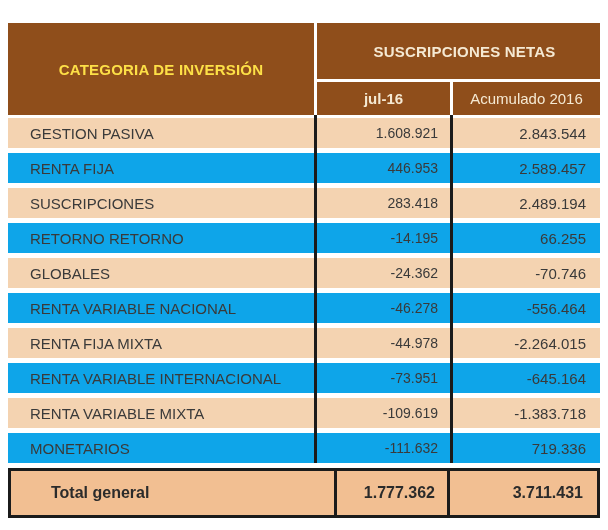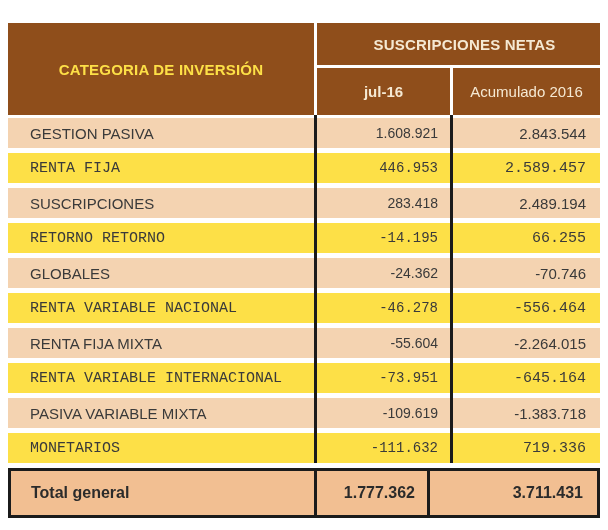--- a/index.html
+++ b/index.html
@@ -17,21 +17,21 @@
   .thead { display: flex; height: 92px; }
   .h-cat {
     width: 306px; background: #8F4E1B; color: #fde047;
     display: flex; align-items: center; justify-content: center;
     font-size: 15px; font-weight: 700; text-align: center;
     letter-spacing: 0.2px;
   }
   .h-gap { width: 3px; background: #ffffff; }
   .h-right { width: 283px; display: flex; flex-direction: column; }
   .h-group {
-    height: 42px; background: #8F4E1B; color: #F5E9D3;
+    height: 56px; background: #8F4E1B; color: #F5E9D3;
     display: flex; align-items: center; justify-content: center;
     font-size: 15px; font-weight: 700; letter-spacing: 0.2px; padding-left: 12px;
   }
   .h-hdiv { height: 3px; background: #ffffff; }
   .h-sub { flex: 1; display: flex; }
   .h-col1 {
     width: 133px; background: #8F4E1B; color: #F5E9D3;
     display: flex; align-items: center; justify-content: center;
     font-size: 15px; font-weight: 700;
   }
@@ -53,37 +53,37 @@
   .row .sp { width: 3px; background: transparent; }
   .row .c-n1 {
     width: 133px; display: flex; align-items: center; justify-content: flex-end;
     padding-right: 12px; font-size: 14px; color: #3a3a3a;
   }
   .row .c-n2 {
     width: 147px; display: flex; align-items: center; justify-content: flex-end;
     padding-right: 14px; font-size: 15px; color: #3a3a3a;
   }
   .row.odd  .c-cat, .row.odd  .c-n1, .row.odd  .c-n2 { background: #F4D3B1; }
-  .row.even .c-cat, .row.even .c-n1, .row.even .c-n2 { background: #fde047; font-family: Liberation Mono, monospace; }
+  .row.even .c-cat, .row.even .c-n1, .row.even .c-n2 { background: #0ea5e9; }
 
   .vline {
     position: absolute; top: 0; bottom: 0; width: 3px;
     background: #1b1b1b; z-index: 5;
   }
   .vline1 { left: 306px; }
   .vline2 { left: 442px; }
 
   
   .trow {
     display: flex; height: 50px; border: 3px solid #1b1b1b;
     background: #F2BF92;
   }
   .trow .t-cat {
     width: 303px; display: flex; align-items: center;
-    padding-left: 20px; font-size: 16px; font-weight: 700; color: #2b2b2b;
+    padding-left: 20px; font-size: 16px; font-weight: 700; color: #2b2b2b; margin-left: 20px;
   }
   .trow .t-div { width: 3px; background: #1b1b1b; }
   .trow .t-n1 {
     width: 110px; display: flex; align-items: center; justify-content: flex-end;
     padding-right: 12px; font-size: 16px; font-weight: 700; color: #2b2b2b;
   }
   .trow .t-n2 {
     flex: 1; display: flex; align-items: center; justify-content: flex-end;
     padding-right: 14px; font-size: 16px; font-weight: 700; color: #2b2b2b;
   }
@@ -147,33 +147,33 @@
       <div class="row even">
         <div class="c-cat">RENTA VARIABLE NACIONAL</div>
           <div class="sp"></div>
         <div class="c-n1">-46.278</div>
           <div class="sp"></div>
         <div class="c-n2">-556.464</div>
       </div>
       <div class="row odd">
         <div class="c-cat">RENTA FIJA MIXTA</div>
           <div class="sp"></div>
-        <div class="c-n1">-55.604</div>
+        <div class="c-n1">-44.978</div>
           <div class="sp"></div>
         <div class="c-n2">-2.264.015</div>
       </div>
       <div class="row even">
         <div class="c-cat">RENTA VARIABLE INTERNACIONAL</div>
           <div class="sp"></div>
         <div class="c-n1">-73.951</div>
           <div class="sp"></div>
         <div class="c-n2">-645.164</div>
       </div>
       <div class="row odd">
-        <div class="c-cat">PASIVA VARIABLE MIXTA</div>
+        <div class="c-cat">RENTA VARIABLE MIXTA</div>
           <div class="sp"></div>
         <div class="c-n1">-109.619</div>
           <div class="sp"></div>
         <div class="c-n2">-1.383.718</div>
       </div>
       <div class="row even">
         <div class="c-cat">MONETARIOS</div>
           <div class="sp"></div>
         <div class="c-n1">-111.632</div>
           <div class="sp"></div>

